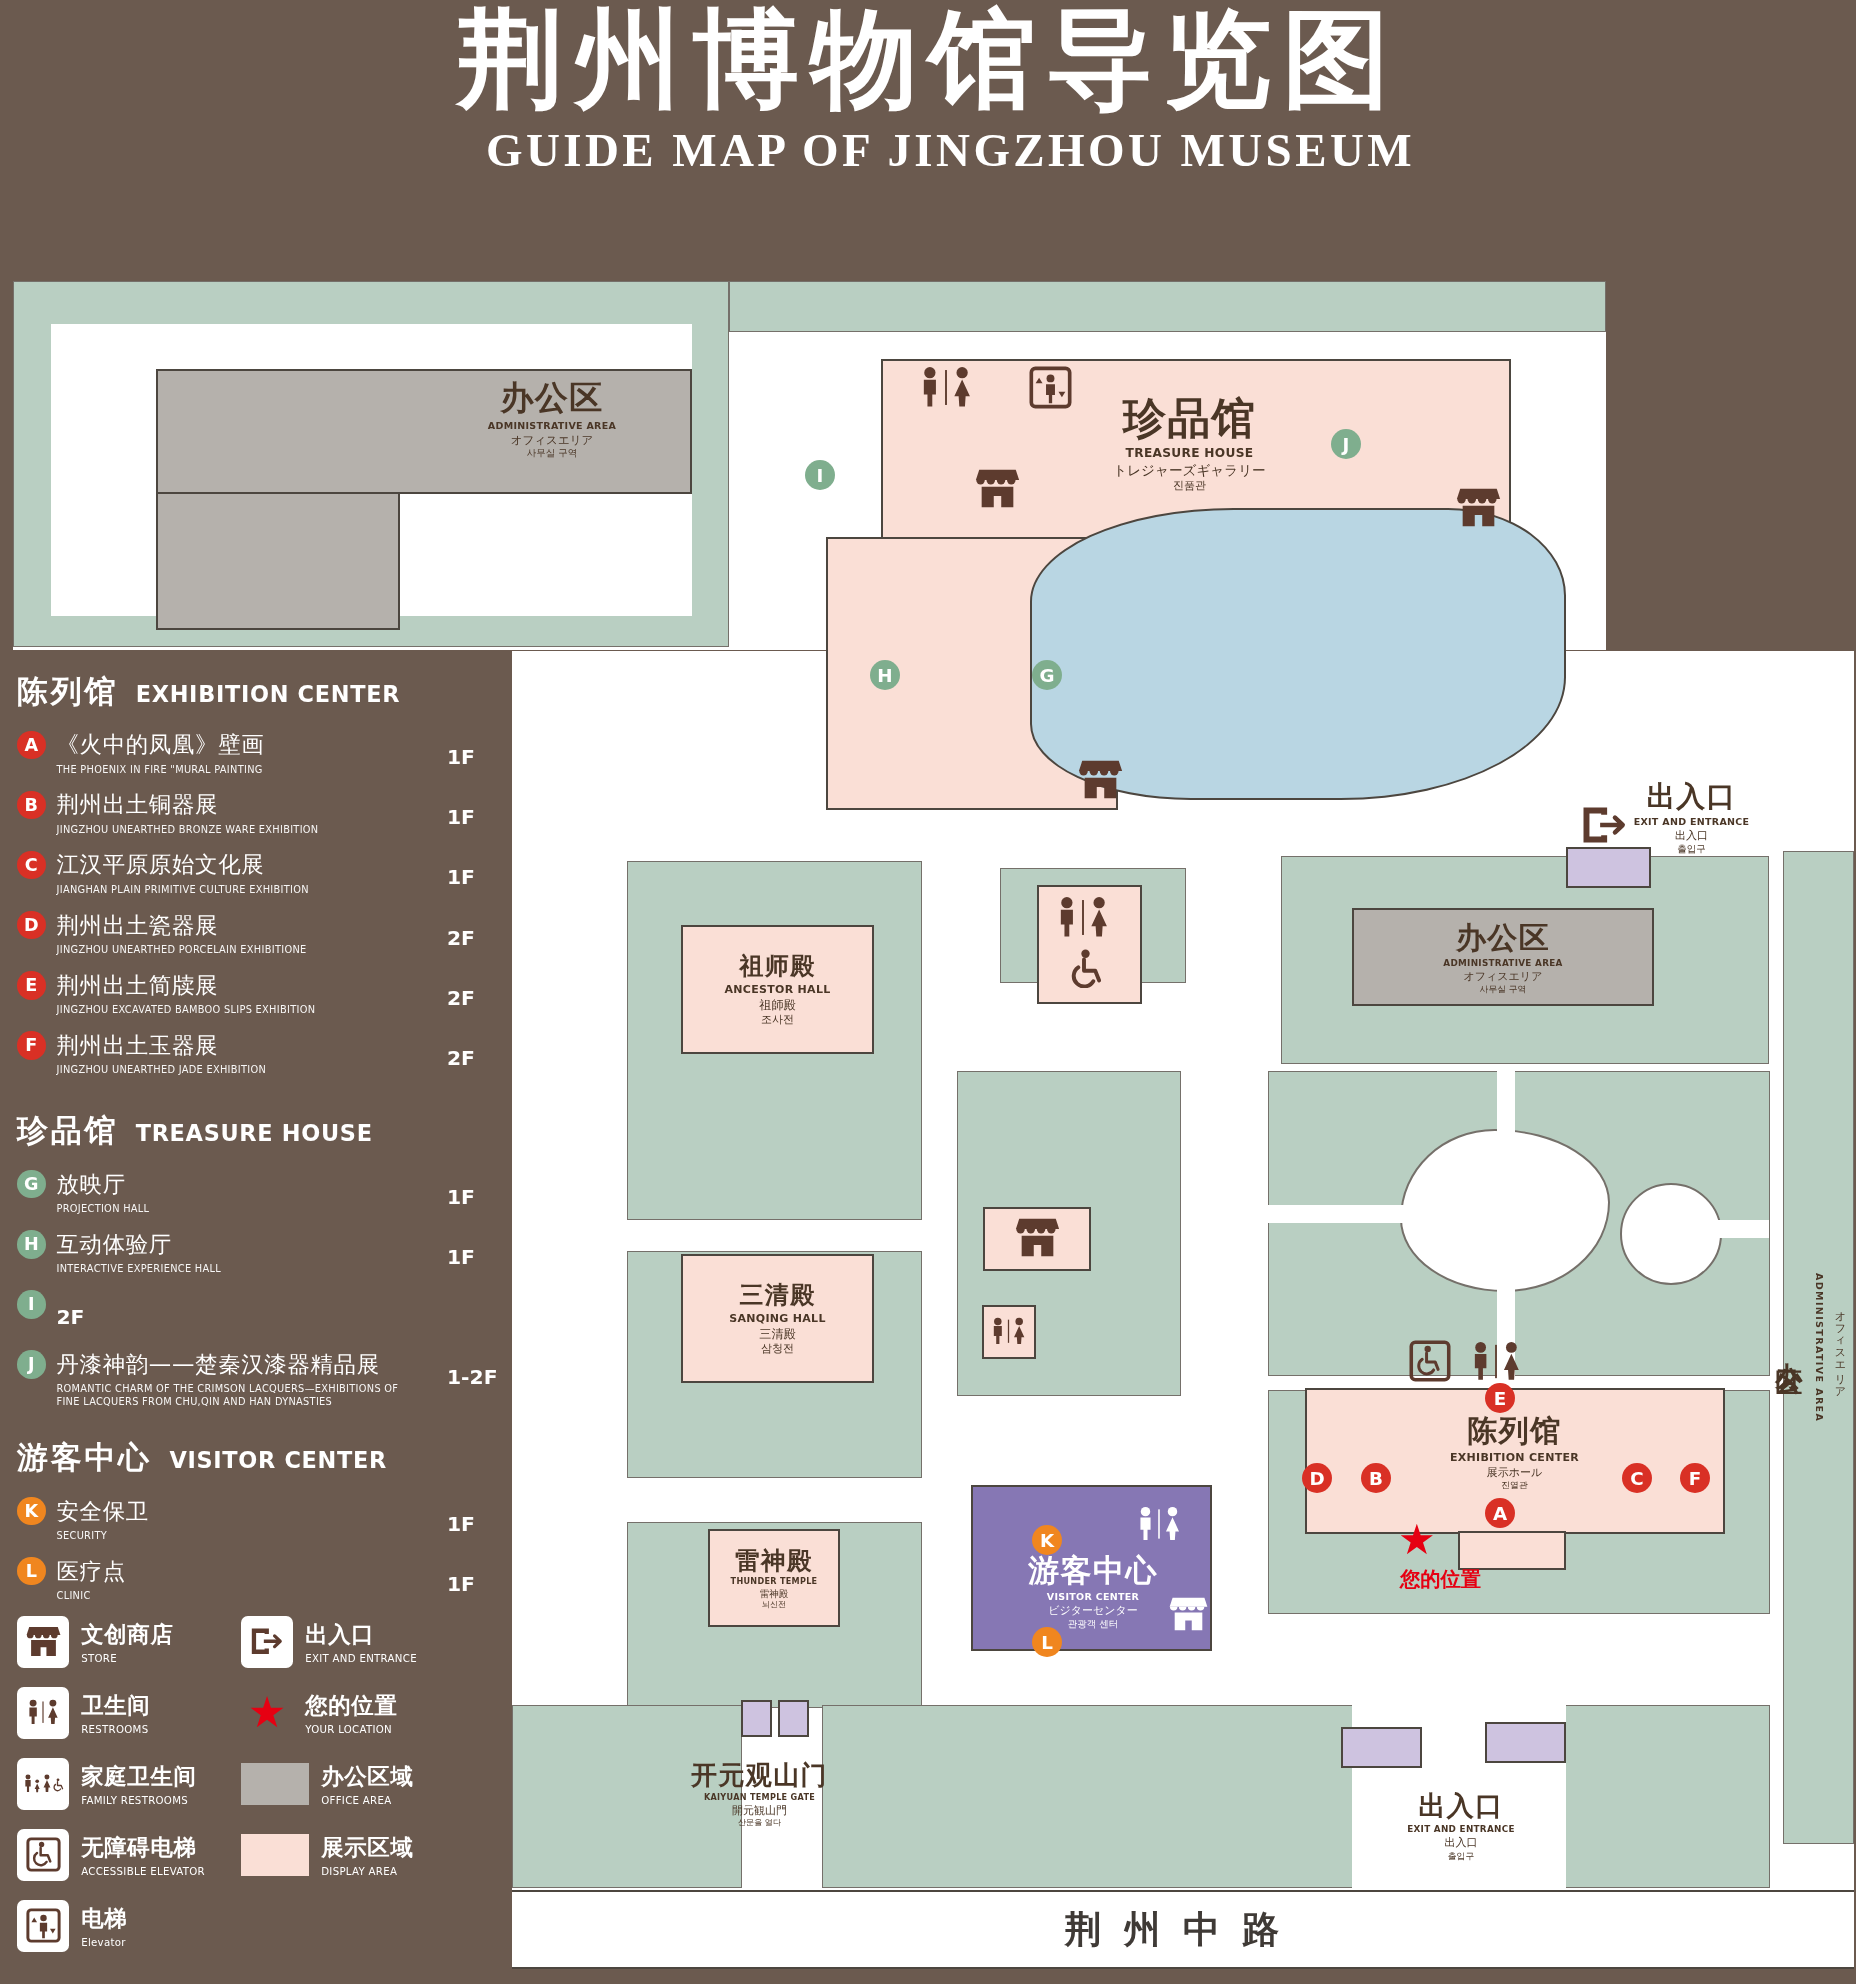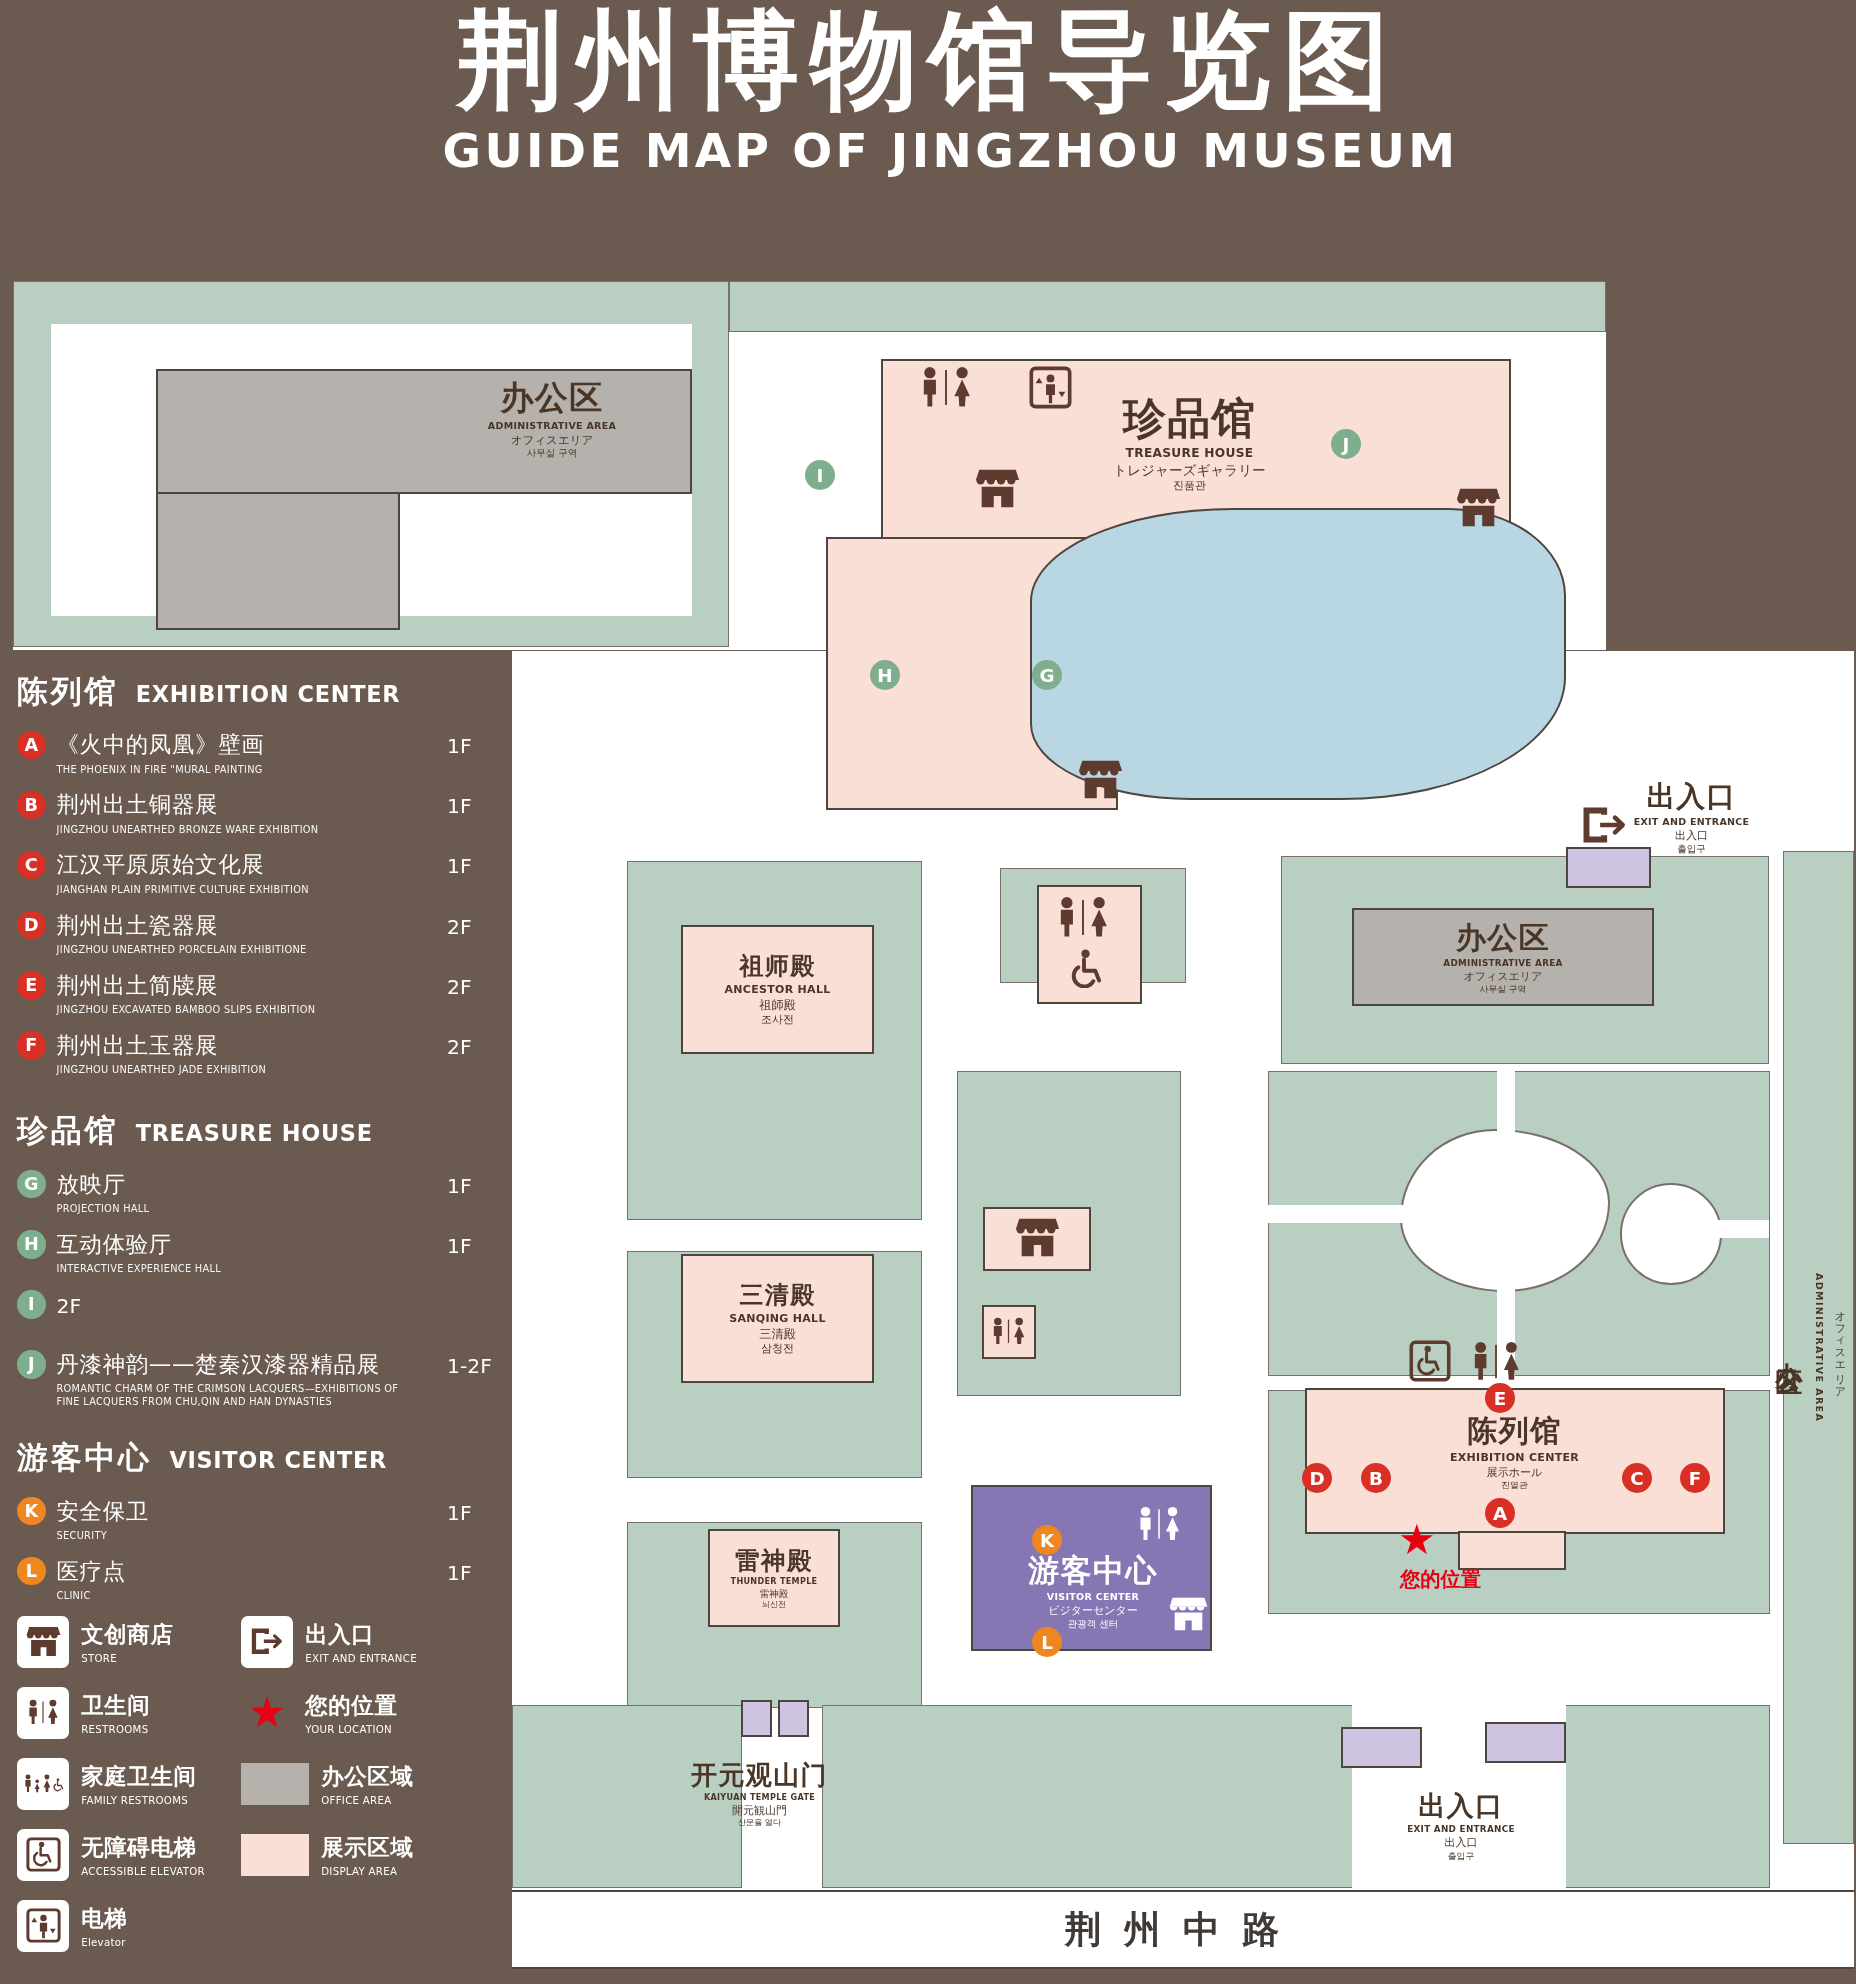--- a/index.html
+++ b/index.html
@@ -3,21 +3,21 @@
 <meta charset="utf-8">
 <style>
   html,body{margin:0;padding:0;}
   body{
     width:1857px;height:1985px;position:relative;overflow:hidden;
     background:#6b5a4f;
     font-family:"DejaVu Sans","Liberation Sans",sans-serif;
   }
   .abs{position:absolute;}
   
-  #hdr{position:absolute;top:0;left:0;width:100%;text-align:center;color:#fff;}
+  #hdr{position:absolute;top:0;left:0;width:100%;text-align:center;color:#fff;font-family:Liberation Serif, serif;}
   #hdr .t1{font-size:107px;font-weight:900;letter-spacing:11px;line-height:1.05;margin-top:4.1px;}
   #hdr .t2{font-size:47px;font-weight:700;letter-spacing:3.4px;margin-top:6.8px;padding-left:44px;}
   
   .white{background:#ffffff;}
   .green{background:#b9cfc2;border:1.4px solid #75706a;box-sizing:border-box;}
   .pink{background:#fadfd6;border:2px solid #4c463f;box-sizing:border-box;}
   .gray{background:#b5b1ac;border:2px solid #4c463f;box-sizing:border-box;}
   .lav{background:#cec3e0;border:2px solid #4c463f;box-sizing:border-box;}
   .purple{background:#8677b4;border:2px solid #4c463f;box-sizing:border-box;}
   .blue{background:#b9d6e3;border:2px solid #4c463f;box-sizing:border-box;}
@@ -65,21 +65,21 @@
   .sh:first-child{margin-top:0;}
   .sh .shc{font-size:31px;font-weight:800;letter-spacing:2.7px;}
   .sh .she{font-size:22.4px;font-weight:800;letter-spacing:0.7px;}
   .li{display:flex;gap:11px;margin-bottom:8.1px;min-height:52px;align-items:flex-start;}
   .badge{flex:none;width:28.5px;height:28.5px;border-radius:50%;font-size:17.6px;font-weight:800;
          display:flex;align-items:center;justify-content:center;margin-top:1.4px;color:#fff;}
   .badge.red{background:#d93025;} .badge.grn{background:#7fae8e;} .badge.org{background:#f0861f;}
   .lt{flex:1;}
   .lt .cn{font-size:22.4px;letter-spacing:0.7px;}
   .lt .en{font-size:9.8px;margin-top:3.4px;letter-spacing:0.3px;line-height:1.3;opacity:.95;max-width:353px;}
-  .floor{flex:none;width:57px;font-size:20.3px;font-weight:400;margin-top:5px;}
+  .floor{flex:none;width:57px;font-size:20.3px;font-weight:700;margin-top:16px;}
   #symgrid{display:grid;grid-template-columns:224px 263px;row-gap:19px;}
   .sym{display:flex;align-items:center;gap:12.2px;}
   .sbox{flex:none;width:52px;height:52px;background:#fff;border-radius:6.8px;color:#5d3b2e;
         display:flex;align-items:center;justify-content:center;}
   .sbox svg{display:block;}
   .symt .cn{font-size:22.4px;font-weight:700;letter-spacing:0.7px;}
   .symt .en{font-size:10.2px;margin-top:2.7px;letter-spacing:0.3px;}
   .swatch{flex:none;width:68px;height:42px;}
   .swatch.office{background:#b5b1ac;}
   .swatch.display{background:#fadfd6;}

